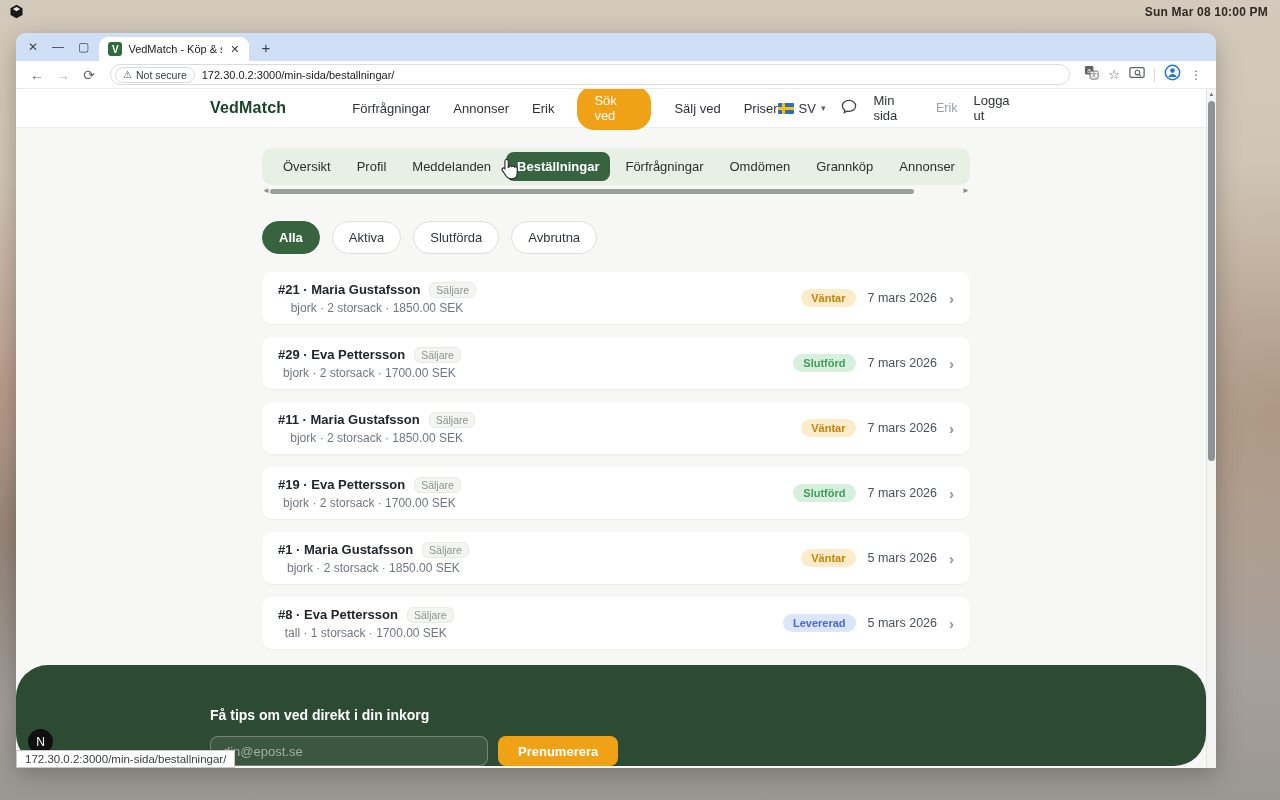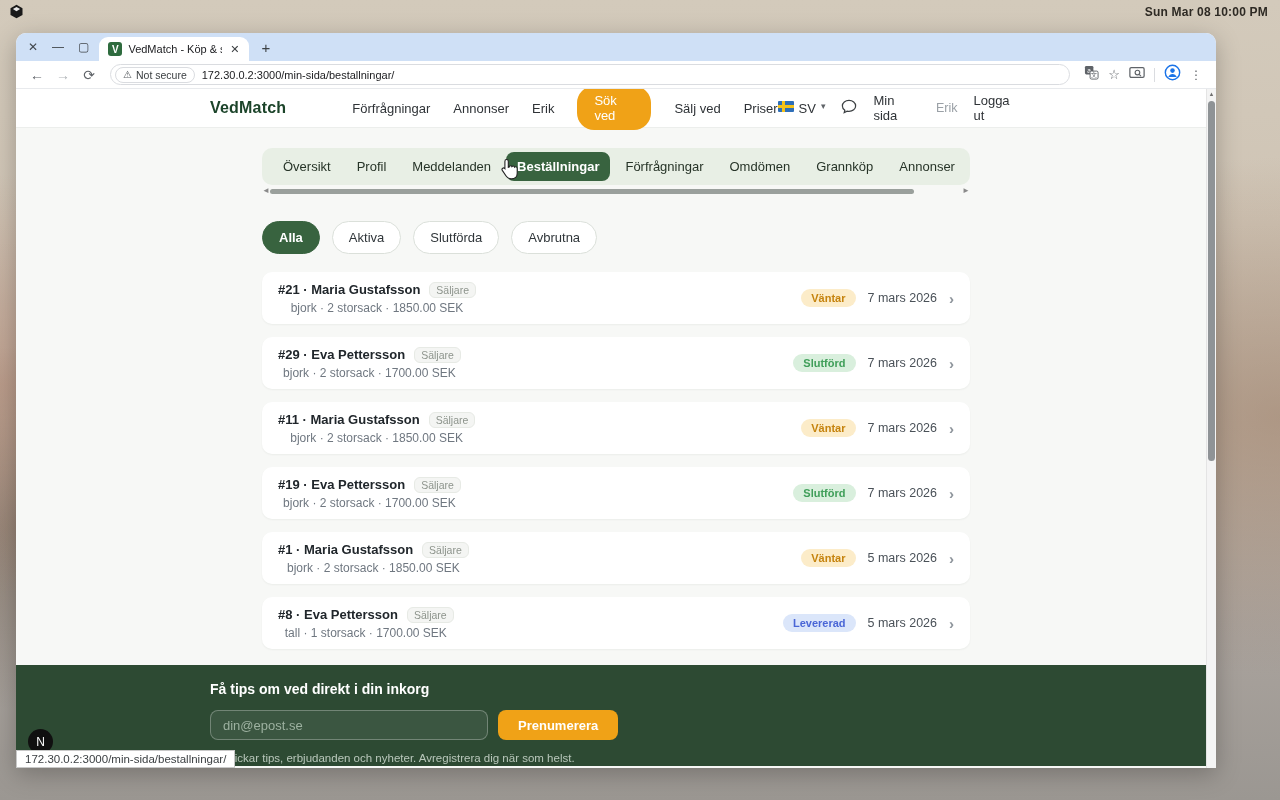--- a/index.html
+++ b/index.html
@@ -53,21 +53,21 @@
   .vscroll .arr { position:absolute; left:0; right:0; text-align:center; font-size:6px; color:#707070; }
   .vscroll .thumb { position:absolute; left:1px; width:7px; top:12px; height:360px; background:#8f9396; border-radius:4px; }
 
   .site-header { height:39px; background:#fff; border-bottom:1px solid #eceeec; display:flex; align-items:center;
                  padding:0 30px 0 194px; position:relative; z-index:2; }
   .logo { font-size:16px; font-weight:bold; color:#1c442a; letter-spacing:.2px; }
   .main-nav { display:flex; align-items:center; gap:23px; margin-left:66px; }
   .main-nav .nav-link { font-size:13px; color:#2f3337; cursor:pointer; white-space:nowrap; }
   .main-nav .nav-pill { background:#f0a217; color:#fff; font-size:13px; padding:7px 17px; border-radius:17px; cursor:pointer; }
   .hdr-right { display:flex; align-items:center; gap:16px; margin-left:auto; padding-right:164px; }
-  .lang { display:flex; align-items:flex-start; gap:5px; font-size:13px; color:#2f3337; }
+  .lang { display:flex; align-items:center; gap:5px; font-size:13px; color:#2f3337; }
   .flag { width:16px; height:11px; position:relative; background:#2f6fb8; display:inline-block; border-radius:1px; overflow:hidden; }
   .flag:before { content:""; position:absolute; left:4.5px; top:0; width:3px; height:100%; background:#f4c21a; }
   .flag:after  { content:""; position:absolute; left:0; top:4px; width:100%; height:3px; background:#f4c21a; }
   .chev { font-size:9px; color:#5f6368; }
   .hdr-link { font-size:13px; color:#2f3337; cursor:pointer; }
   .hdr-user { font-size:12.5px; color:#9aa0a6; }
 
   .content { width:708px; margin:0 auto; position:relative; }
 
   .tabbar { margin-top:20px; background:#e8efe5; border-radius:10px; height:37px; display:flex; align-items:center;
@@ -92,21 +92,21 @@
   .o-meta { font-size:12px; color:#6f7780;text-align:center; }
   .o-right { margin-left:auto; display:flex; align-items:center; gap:12px; }
   .badge { font-size:11px; font-weight:bold; padding:3px 10px; border-radius:10px; }
   .badge.pending   { background:#fcecc9; color:#c5830e; }
   .badge.done      { background:#d9efdd; color:#3f9e59; }
   .badge.delivered { background:#dbe6fa; color:#4a66d6; }
   .o-date { font-size:12.5px; color:#4a5158; }
   .o-chev { font-size:15px; color:#8d949b; font-weight:bold; }
 
   .footer { position:absolute; left:0; right:10px; top:576px; height:101px; background:#2d4a33; color:#fff;
-            padding:16px 0 0 194px; z-index:5; }
+            padding:42px 0 0 194px; z-index:5;border-radius:32px; }
   .f-head { font-size:14px; font-weight:bold; }
   .f-row { display:flex; align-items:center; gap:10px; margin-top:13px; }
   .f-input { width:278px; height:30px; background:rgba(255,255,255,0.07); border:1px solid rgba(255,255,255,0.28);
              border-radius:8px; color:#e8efe8; font-size:13px; padding:0 12px; outline:none; font-family:"Liberation Sans",sans-serif; }
   .f-input::placeholder { color:#9db1a0; }
   .f-btn { height:30px; background:#f0a217; border:none; border-radius:8px; color:#fff; font-size:13px; font-weight:bold;
            padding:0 20px; cursor:pointer; font-family:"Liberation Sans",sans-serif; }
   .f-note { margin-top:12px; font-size:11.5px; color:#b9c7bb; }
 
   .n-badge { position:absolute; left:12px; top:640px; width:25px; height:25px; border-radius:50%; background:#101010;

